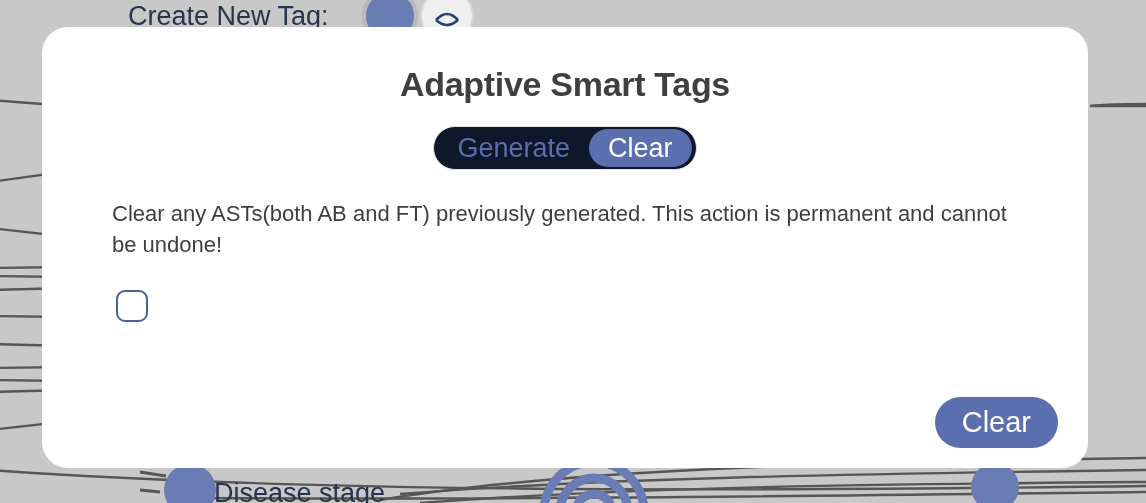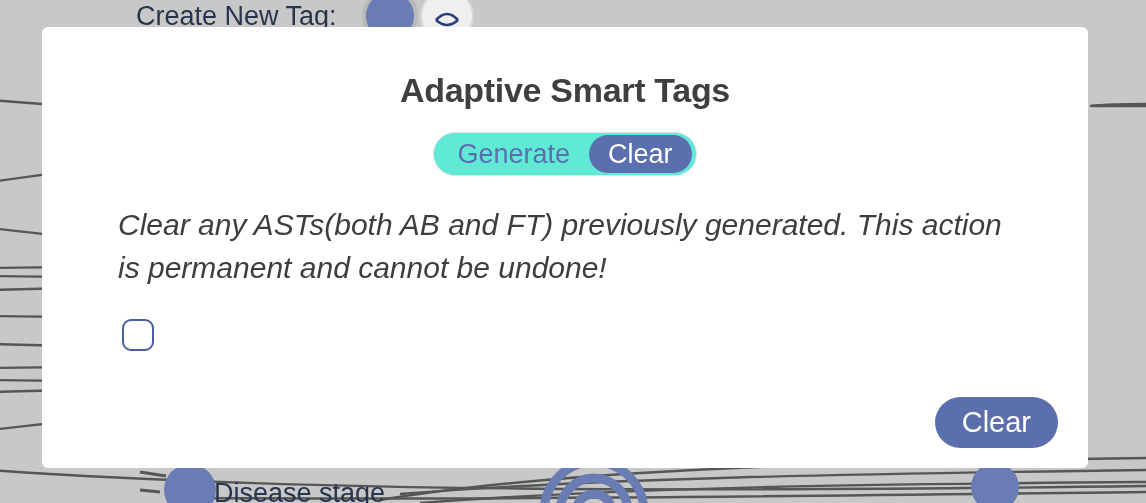--- a/index.html
+++ b/index.html
@@ -30,34 +30,34 @@
     display: block;
   }
   .bg-label {
     position: absolute;
     color: #27344f;
     font-size: 27px;
     font-family: "Liberation Sans", sans-serif;
     white-space: nowrap;
     letter-spacing: 0px;
   }
-  #bg-create-label { left: 136px; top: 1px; }
+  #bg-create-label { left: 128px; top: 1px; }
   #bg-disease-label { left: 214px; top: 478px; }
 
   
   #modal {
     position: absolute;
     left: 42px;
     top: 27px;
     width: 1046px;
     height: 441px;
     background: #ffffff;
-    border-radius: 6px;
+    border-radius: 26px;
     box-sizing: border-box;
-    padding: 14px;
+    padding: 8px;
     z-index: 10;
   }
 
   #modal-title {
     margin: 0;
     padding-top: 30px;
     text-align: center;
     font-size: 34px;
     font-weight: bold;
     color: #3f3f3f;
@@ -69,21 +69,21 @@
     display: flex;
     justify-content: center;
     margin-top: 22px;
   }
   #segmented-control {
     display: inline-flex;
     align-items: center;
     border: 1.5px solid #e3e3e6;
     border-radius: 999px;
     padding: 3px 4px;
-    background: #5eead4;
+    background: #0f172a;
     height: 44px;
     box-sizing: border-box;
   }
   .seg-btn {
     border: none;
     background: transparent;
     font-family: "Liberation Sans", sans-serif;
     font-size: 27px;
     color: #5b6fae;
     padding: 0 19px;
@@ -94,25 +94,24 @@
     white-space: nowrap;
   }
   .seg-btn.active {
     background: #5b6fae;
     color: #ffffff;
   }
 
   
   #modal-body {
     margin: 28px 62px 0 62px;
-    font-size: 30px;
+    font-size: 22px;
     line-height: 1.42;
     color: #3e3e3e;
     max-width: 920px;
-    font-style: italic;
   }
 
   
   #recommendations-section {
     margin: 30px 0 0 66px;
   }
   #recommendations-label {
     font-size: 21px;
     font-weight: bold;
     color: #3a3a3a;

